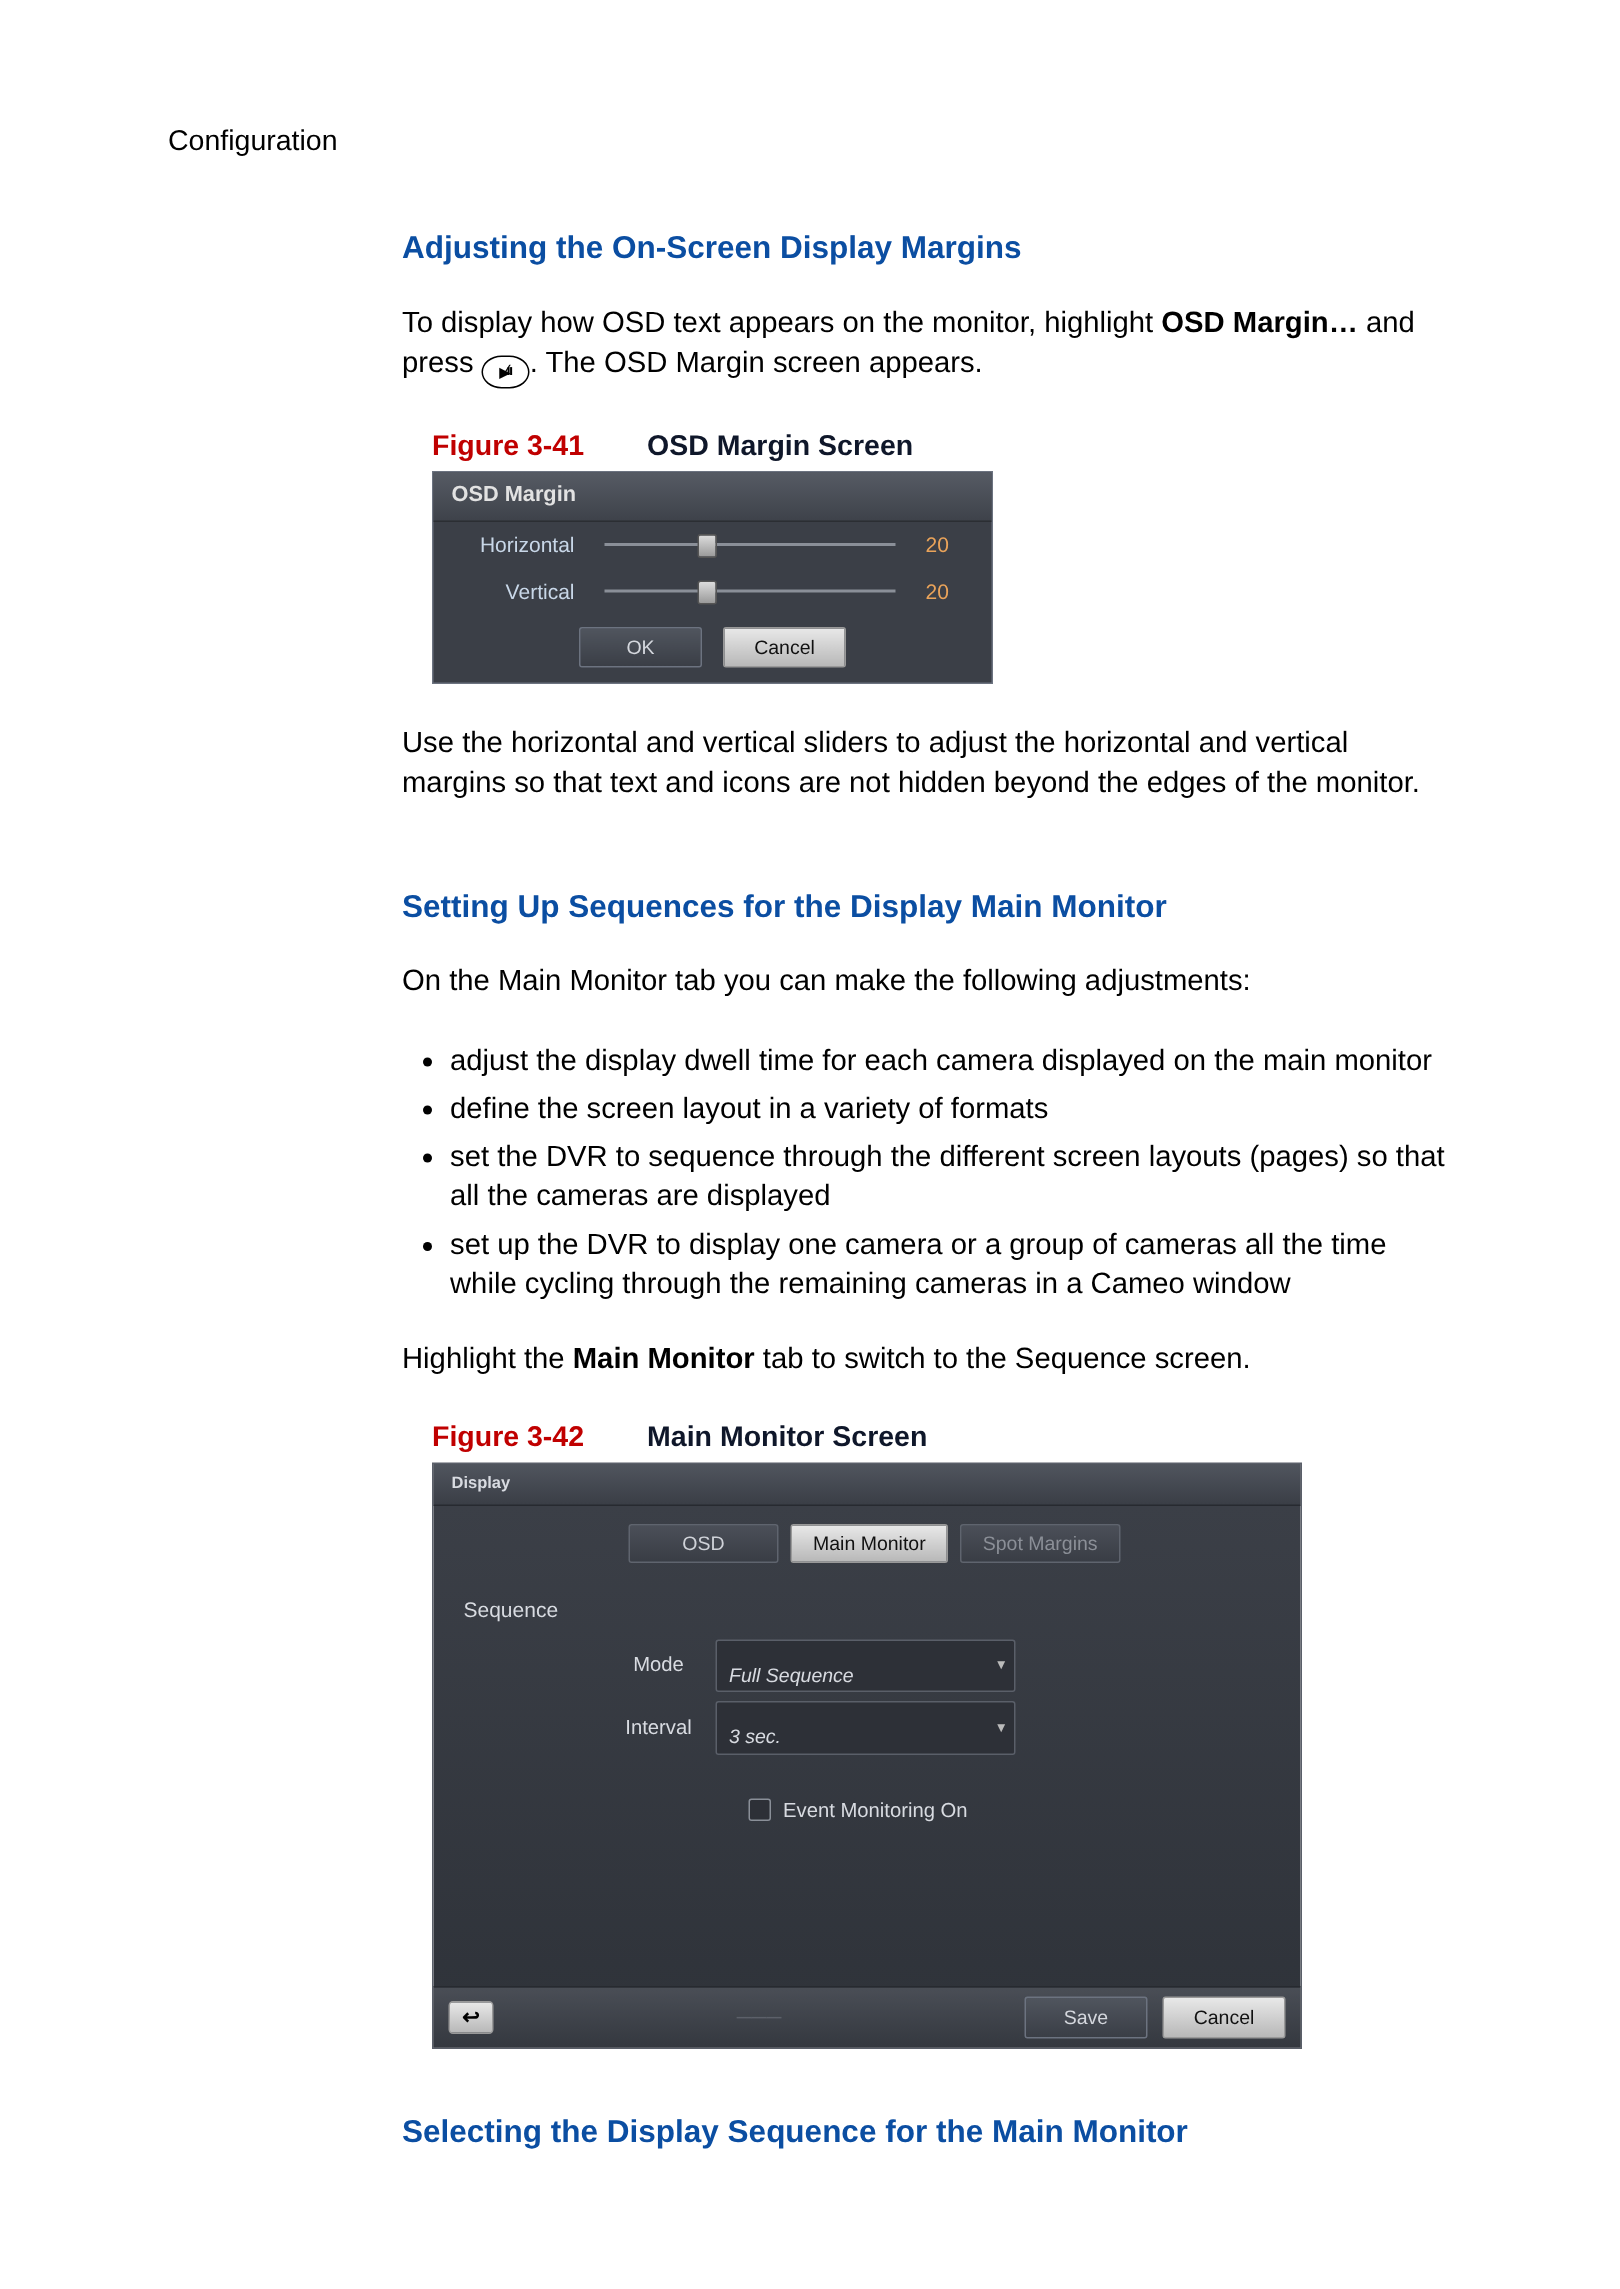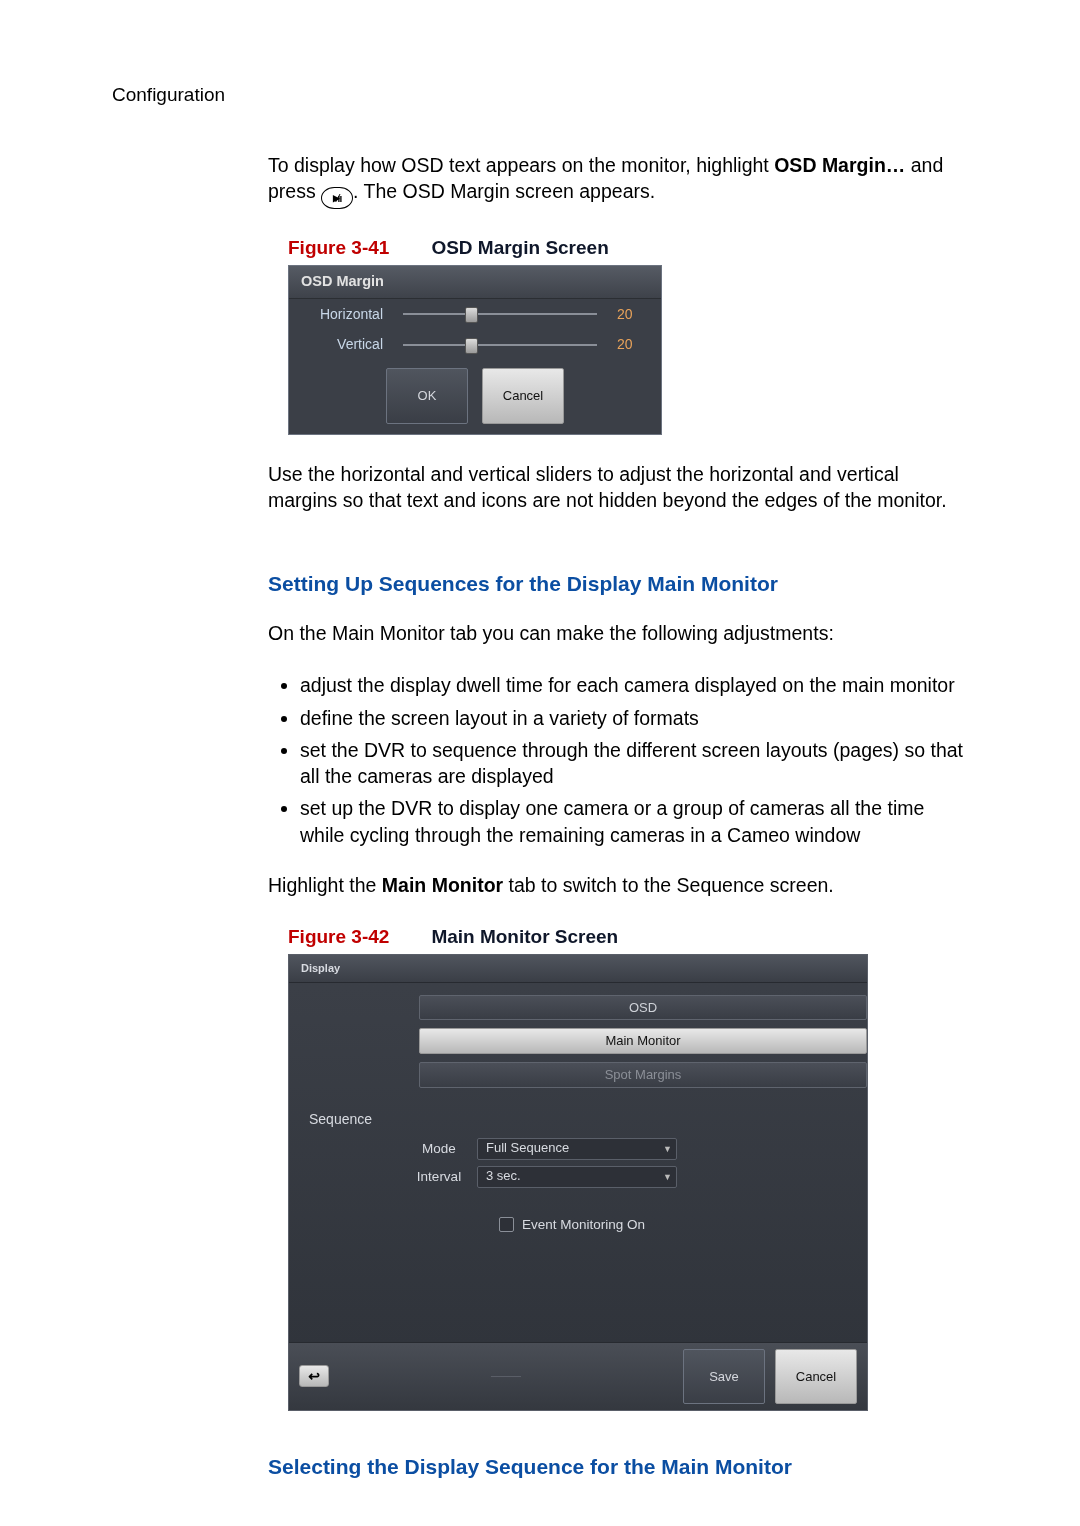--- a/index.html
+++ b/index.html
@@ -113,21 +113,21 @@
     gap: 14px;
     padding: 8px 0 10px;
   }
   .osd-btn, .dvr-btn {
     min-width: 60px;
     text-align: center;
     background: linear-gradient(#50555e,#3a3e46);
     border: 1px solid #6c7380;
     color: #d4d7dd;
     font-size: 13px;
-    padding: 18px 10px;
+    padding: 4px 10px;
     border-radius: 2px;
   }
   .osd-btn.sel, .dvr-btn.sel, .dvr-tab.sel {
     background: linear-gradient(#e8e8e8,#b8b8b8);
     color: #111;
     border-color: #999;
   }
 
   ul.bullets { margin: 0 0 24px 22px; padding: 0; }
   ul.bullets li { margin: 0 0 6px 10px; }
@@ -146,21 +146,20 @@
     padding: 6px 12px;
     background: linear-gradient(#50555e,#3a3e46);
     border-bottom: 1px solid #272a30;
     font-weight: bold;
     font-size: 11px;
   }
   .dvr-tabs {
     display: flex;
     gap: 8px;
     margin: 12px 0 0 130px;
-    flex-direction: column;
   }
   .dvr-tab {
     min-width: 70px;
     text-align: center;
     background: linear-gradient(#4b4f58,#393d45);
     border: 1px solid #5f646e;
     color: #cfd2d8;
     font-size: 13px;
     padding: 3px 14px;
     border-radius: 2px;
@@ -182,22 +181,23 @@
     gap: 8px;
   }
   .dvr-form-row .lbl { width: 60px; text-align: center; font-size: 13.5px; }
   .dvr-select {
     position: relative;
     min-width: 170px;
     background: #2d3037;
     border: 1px solid #5a5f69;
     color: #d8dbe1;
     font-size: 13px;
-    padding: 0 20px 2px 8px;
-    border-radius: 2px;
+    padding: 14px 20px 2px 8px;
+    border-radius: 2px;
+    font-style: italic;
   }
   .dvr-select .arrow {
     position: absolute; right: 4px; top: 50%; transform: translateY(-50%);
     font-size: 9px; color: #bbb;
   }
   .dvr-checkbox-row {
     margin: 28px 0 0 210px;
     display: flex;
     align-items: center;
     gap: 8px;
@@ -231,20 +231,21 @@
   .dvr-footer-buttons { display: flex; gap: 10px; }
 </style>
 </head>
 <body>
 
 <div class="page">
   <div class="header">Configuration</div>
 
   <div class="content">
 
+    <div class="h2">Adjusting the On-Screen Display Margins</div>
     <div class="para">
       <span>To display how OSD text appears on the monitor, highlight </span><span class="bold">OSD Margin…</span><span> and press </span><span class="enter-icon"></span><span>. The OSD Margin screen appears.</span>
     </div>
 
     <div class="fig-caption">
       <span class="fig-num">Figure 3-41</span><span class="fig-title">OSD Margin Screen</span>
     </div>
 
     <div class="osd-fig">
       <div class="osd-titlebar">OSD Margin</div>

